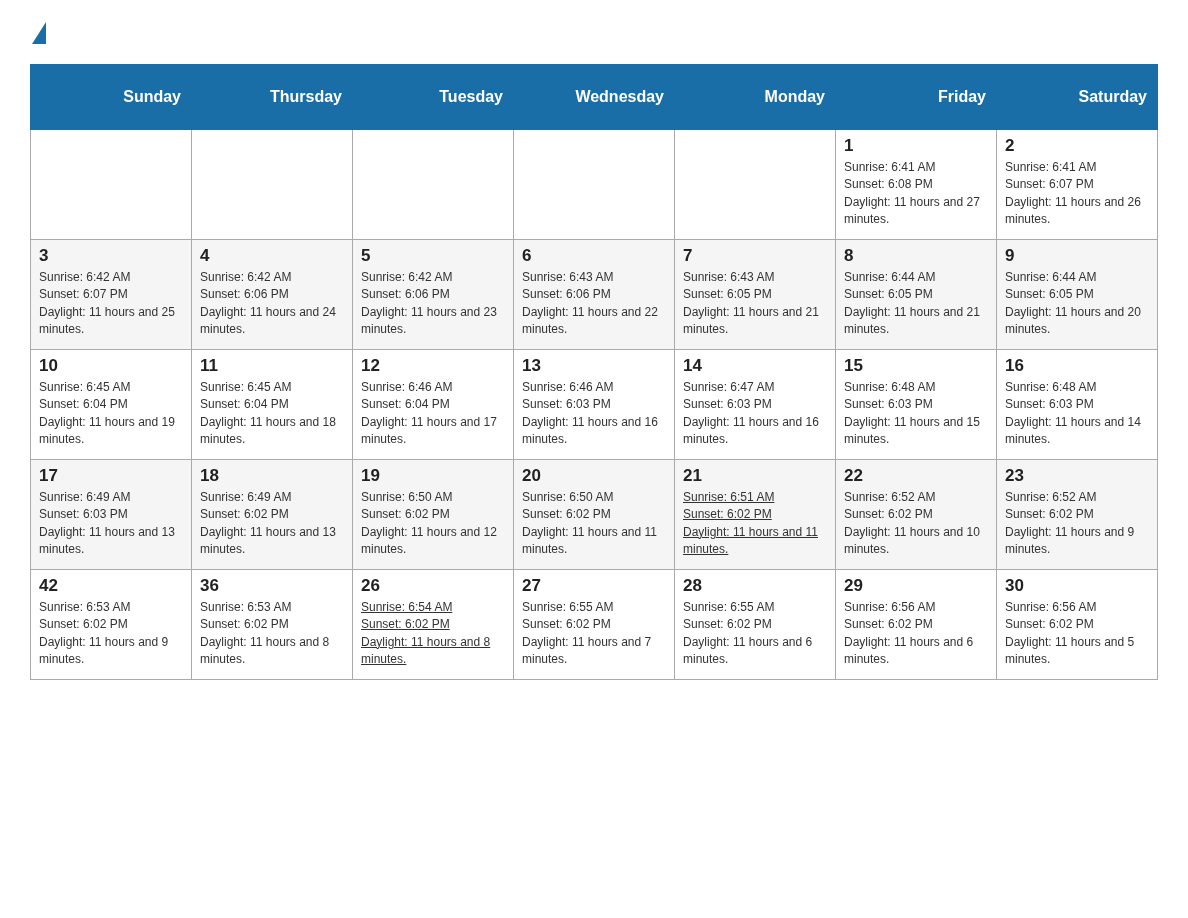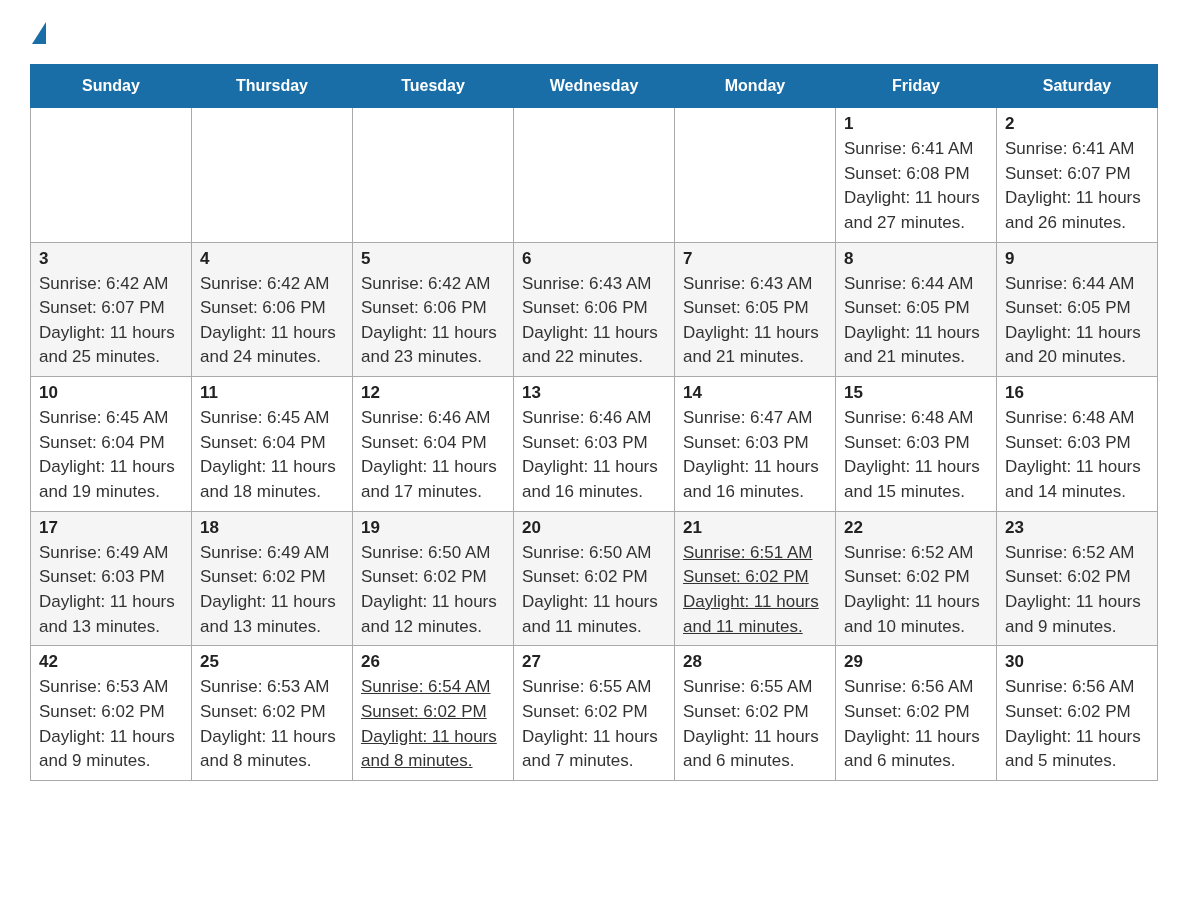--- a/index.html
+++ b/index.html
@@ -63,40 +63,40 @@
     .calendar {
       width: 100%;
       border-collapse: collapse;
       border: 1px solid #aaa;
     }
     .calendar th {
       background: #1a6ea8;
       color: #fff;
       font-size: 16px;
       font-weight: bold;
-      padding: 12px 10px;
-      text-align: center;
+      padding: 23px 10px;
+      text-align: right;
       border: 1px solid #1a6ea8;
     }
     .calendar td {
       border: 1px solid #aaa;
       vertical-align: top;
       padding: 6px 8px;
       width: 14.28%;
       min-height: 110px;
       height: 110px;
     }
     .day-number {
       font-size: 17px;
       font-weight: bold;
       color: #222;
       margin-bottom: 3px;
     }
     .day-info {
-      font-size: 17px;
+      font-size: 12px;
       color: #333;
       line-height: 1.45;
     }
     .empty-cell {
       background: #f9f9f9;
     }
     tr:nth-child(even) td {
       background: #f5f5f5;
     }
     tr:nth-child(odd) td {
@@ -288,21 +288,21 @@
         </td>
       </tr>
       <tr>
         <td>
           <div class="day-number">42</div>
           <div class="day-info" style="white-space: pre-line;">Sunrise: 6:53 AM
 Sunset: 6:02 PM
 Daylight: 11 hours and 9 minutes.</div>
         </td>
         <td>
-          <div class="day-number">25</div>
+          <div class="day-number">36</div>
           <div class="day-info" style="white-space: pre-line;">Sunrise: 6:53 AM
 Sunset: 6:02 PM
 Daylight: 11 hours and 8 minutes.</div>
         </td>
         <td>
           <div class="day-number">26</div>
           <div class="day-info" style="white-space: pre-line; text-decoration: underline;">Sunrise: 6:54 AM
 Sunset: 6:02 PM
 Daylight: 11 hours and 8 minutes.</div>
         </td>

